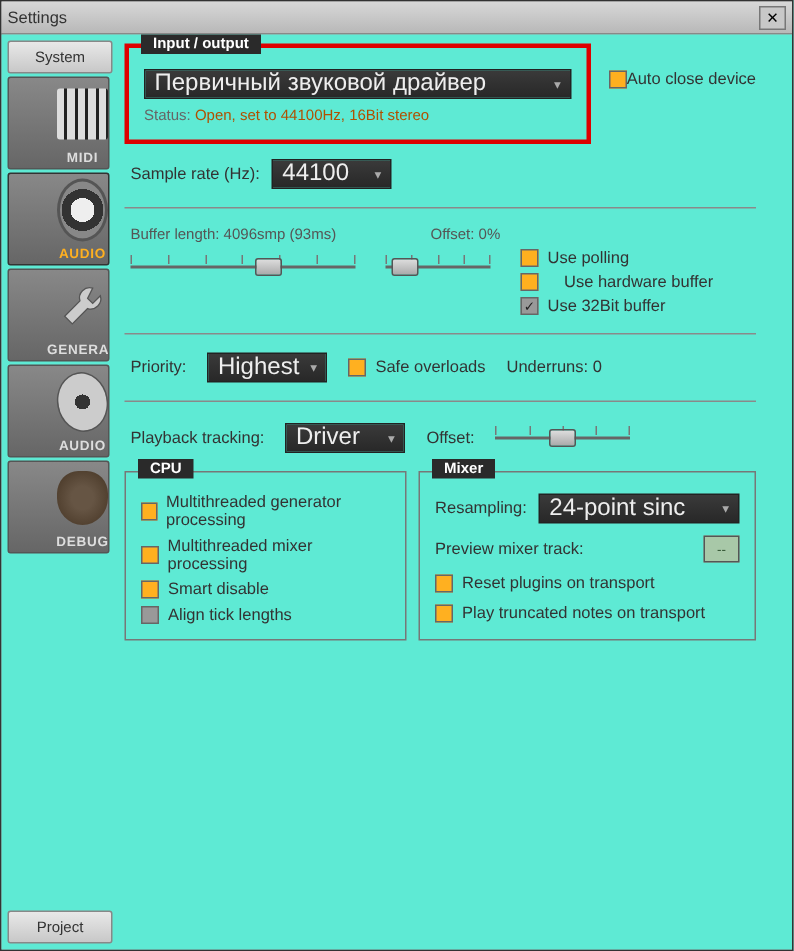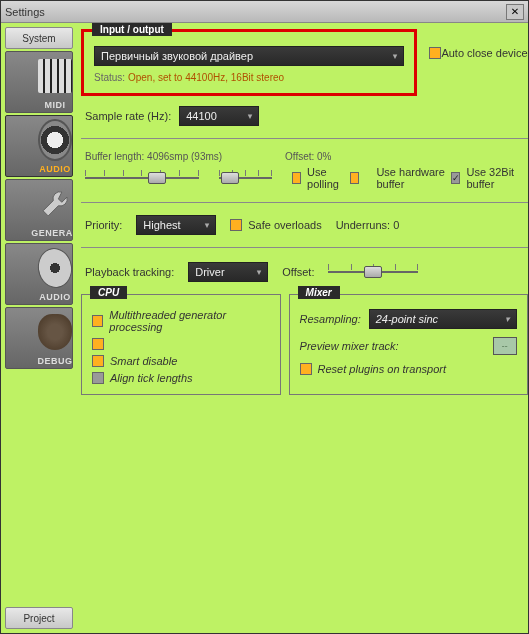--- a/index.html
+++ b/index.html
@@ -1,50 +1,50 @@
 <!DOCTYPE html>
 <html><head>
 <meta charset="utf-8">
 <style>
 * { box-sizing: border-box; margin: 0; padding: 0; font-family: Tahoma, Arial, sans-serif; }
 body { background: #555; width: 529px; height: 634px; overflow: hidden; }
 .window { width: 529px; height: 634px; background: #a8a8a8; border: 1px solid #333; display: flex; flex-direction: column; justify-content: space-between; }
 .titlebar { height: 22px; background: linear-gradient(#d8d8d8,#b8b8b8); display: flex; align-items: center; padding: 0 4px; border-bottom: 1px solid #888; }
 .titlebar .title { font-size: 11px; color: #333; flex: 1; }
 .titlebar .close { width: 18px; height: 16px; background: #c8c8c8; border: 1px solid #777; display: flex; align-items: center; justify-content: center; font-size: 10px; cursor: pointer; }
-.body { flex: 1; display: flex; background: #bef264; }
+.body { flex: 1; display: flex; background: #5eead4; }
 .sidebar { width: 78px; display: flex; flex-direction: column; padding: 4px 4px; gap: 0; }
 .tab-btn { height: 22px; background: linear-gradient(#e8e8e8,#c8c8c8); border: 1px solid #888; font-size: 10px; color: #333; display: flex; align-items: center; justify-content: center; cursor: pointer; border-radius: 2px; }
 .nav-item { width: 68px; height: 62px; background: linear-gradient(#888,#666); border: 1px solid #555; margin-top: 2px; display: flex; flex-direction: column; align-items: center; justify-content: flex-end; cursor: pointer; position: relative; overflow: hidden; border-radius: 2px; padding-left: 32px; }
 .nav-item.active { border: 1px solid #333; }
 .nav-item .lbl { font-size: 9px; color: #ddd; font-weight: bold; padding-bottom: 2px; letter-spacing: 0.5px; }
 .nav-item.active .lbl { color: #ffb020; }
 .nav-icon { flex: 1; width: 100%; display: flex; align-items: center; justify-content: center; }
 .main { flex: 1; padding: 6px 24px 6px 4px; display: flex; flex-direction: column; gap: 10px; font-size: 11px; color: #333; }
 .group { position: relative; border: 1px solid #777; padding: 14px 10px 10px 10px; }
 .group.redbox { border: 3px solid #d00; }
 .group-label { position: absolute; top: -9px; left: 8px; background: #2a2a2a; color: #fff; font-size: 10px; font-weight: bold; padding: 1px 8px; }
-.dropdown { background: linear-gradient(#3a3a3a,#282828); color: #eee; border: 1px solid #222; height: 20px; display: flex; align-items: center; padding: 0 6px; font-size: 11px; position: relative; cursor: pointer; }
+.dropdown { background: linear-gradient(#3a3a3a,#282828); color: #eee; border: 1px solid #222; height: 20px; display: flex; align-items: center; padding: 0 6px; font-size: 16px; position: relative; cursor: pointer; }
 .dropdown::after { content: "▾"; position: absolute; right: 6px; color: #aaa; font-size: 9px; }
 .status-line { font-size: 10px; color: #555; margin-top: 6px; }
 .status-line .st-lbl { color: #666; }
 .row { display: flex; align-items: center; gap: 8px; }
 .chk { width: 12px; height: 12px; border: 1px solid #666; display: inline-flex; align-items: center; justify-content: center; font-size: 9px; cursor: pointer; }
 .chk.orange { background: #ffb020; }
 .chk.gray { background: #999; }
 .chk.checked::after { content: "✓"; color: #222; font-size: 9px; }
 .slider { height: 24px; position: relative; flex: 1; }
 .slider .track { position: absolute; left: 0; right: 0; top: 11px; height: 2px; background: #666; }
 .slider .ticks { position: absolute; left: 0; right: 0; top: 4px; height: 14px; display: flex; justify-content: space-between; }
 .slider .ticks span { width: 1px; height: 6px; background: #777; }
 .slider .thumb { position: absolute; top: 6px; width: 18px; height: 12px; background: linear-gradient(#ddd,#aaa); border: 1px solid #555; border-radius: 2px; }
 .sec { padding: 0 4px; }
 .sec .hdr { font-size: 10px; color: #555; margin-bottom: 4px; }
 .two-col { display: flex; gap: 8px; }
-.two-col .group { flex: 1; font-style: italic; }
+.two-col .group { flex: 1; }
 hr.sep { border: none; border-top: 1px solid #8a8a8a; margin: 2px 0; }
 .preview-box { width: 24px; height: 18px; background: #a8c8a8; border: 1px solid #555; display: flex; align-items: center; justify-content: center; font-size: 9px; color: #335533; cursor: pointer; }
 .icon-midi { width: 50px; height: 34px; background: repeating-linear-gradient(90deg,#ddd 0 5px,#222 5px 7px); border-radius: 2px; }
 .icon-speaker { width: 42px; height: 42px; border-radius: 50%; background: radial-gradient(circle,#eee 0 8px,#333 8px 14px,#888 14px 100%); border: 2px solid #555; }
 .icon-wrench { width: 40px; height: 40px; }
 .icon-cd { width: 40px; height: 40px; border-radius: 50%; background: radial-gradient(circle,#333 0 5px,#ccc 5px 100%); border: 1px solid #555; transform: rotate(-10deg); }
 .icon-bug { width: 36px; height: 36px; background: radial-gradient(ellipse,#665544 30%,#443322 100%); border-radius: 50% 50% 60% 60%; }
 </style>
 </head>
 <body>
@@ -148,21 +148,21 @@
                   <span></span>
                   <span></span>
                   <span></span>
                   <span></span>
                   <span></span>
                 </div>
               <div class="track"></div>
               <div class="thumb" style="left:5%"></div>
             </div>
           </div>
-          <div style="display:flex;flex-direction:row;gap:4px">
+          <div style="display:flex;flex-direction:column;gap:4px">
             <div class="row" style="gap:6px">
                 <div class="chk orange"></div>
                 <span>Use polling</span>
               </div>
             <div class="row" style="gap:17px">
                 <div class="chk orange"></div>
                 <span>Use hardware buffer</span>
               </div>
             <div class="row" style="gap:6px">
                 <div class="chk gray checked"></div>
@@ -212,20 +212,21 @@
       <div class="two-col">
         <div class="group" style="flex:0.9">
           <div class="group-label">CPU</div>
           <div style="display:flex;flex-direction:column;gap:5px">
             <div class="row" style="gap:6px">
                 <div class="chk orange"></div>
                 <span>Multithreaded generator processing</span>
               </div>
             <div class="row" style="gap:6px">
                 <div class="chk orange"></div>
+                <span>Multithreaded mixer processing</span>
               </div>
             <div class="row" style="gap:6px">
                 <div class="chk orange"></div>
                 <span>Smart disable</span>
               </div>
             <div class="row" style="gap:6px">
                 <div class="chk gray"></div>
                 <span>Align tick lengths</span>
               </div>
           </div>
@@ -242,19 +243,23 @@
             <div class="row" style="gap:8px; justify-content:space-between">
               <span>Preview mixer track:</span>
               <div class="preview-box">
                   <span>--</span>
                 </div>
             </div>
             <div class="row" style="gap:6px">
                 <div class="chk orange"></div>
                 <span>Reset plugins on transport</span>
               </div>
+            <div class="row" style="gap:6px">
+                <div class="chk orange"></div>
+                <span>Play truncated notes on transport</span>
+              </div>
           </div>
         </div>
       </div>
 
     </div>
   </div>
 </div>
 
 </body></html>

